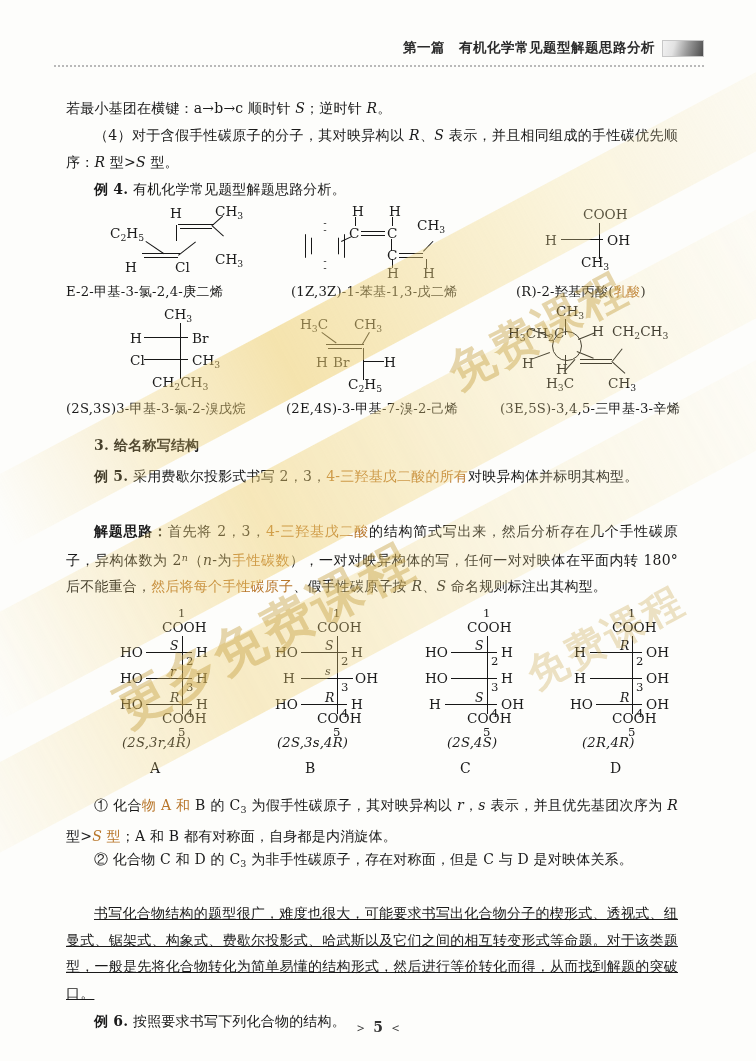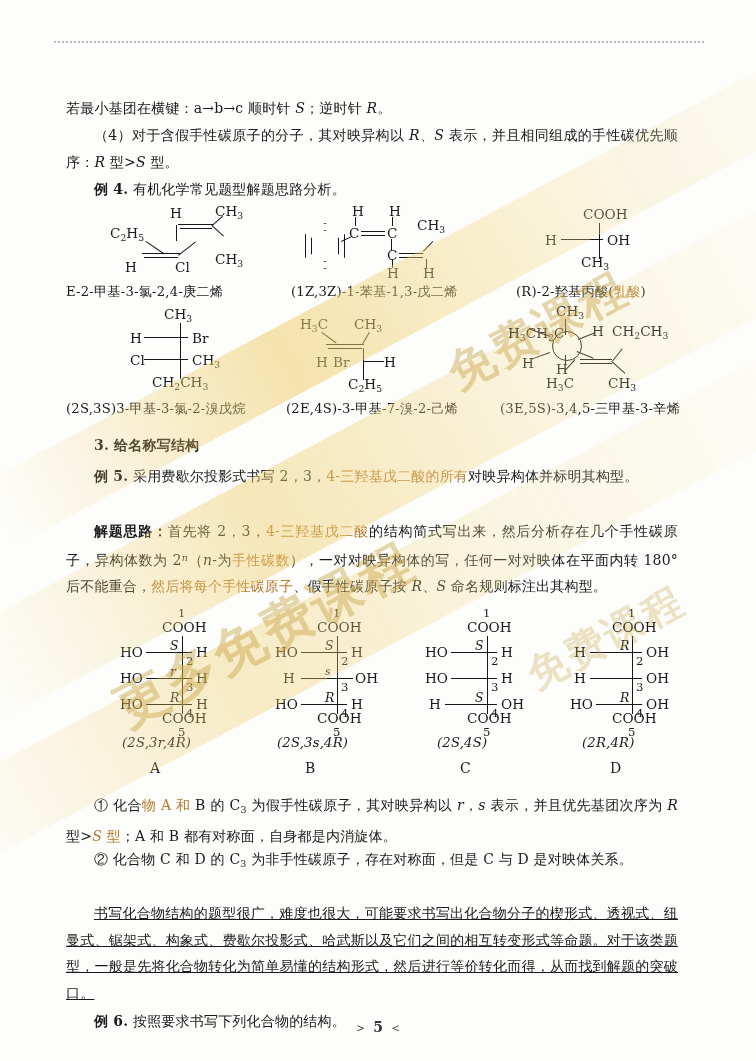--- a/index.html
+++ b/index.html
@@ -111,20 +111,24 @@
 <div id="watermark">
   <div class="wm-band" style="left:-60px;top:250px;width:980px;height:70px;"></div>
   <div class="wm-band" style="left:-80px;top:400px;width:980px;height:96px;opacity:.85;"></div>
   <div class="wm-band" style="left:-120px;top:560px;width:1020px;height:80px;opacity:.7;"></div>
   <div class="wm-text" style="left:440px;top:300px;font-size:46px;">免费课程</div>
   <div class="wm-text" style="left:100px;top:600px;font-size:52px;">更多免费课程</div>
   <div class="wm-text" style="left:520px;top:610px;font-size:40px;opacity:.7;">免费课程</div>
 </div>
 
 <div id="page-header">
+  <div class="hdr-row">
+    <span class="hdr-title">第一篇　有机化学常见题型解题思路分析</span>
+    <span class="hdr-mark"></span>
+  </div>
   <div class="hdr-rule"></div>
 </div>
 
 <div id="content">
 
   <div class="para" style="top:95px;">
     若最小基团在横键：a→b→c 顺时针 <i>S</i>；逆时针 <i>R</i>。
   </div>
 
   <div class="para ind" style="top:122px;">
@@ -335,21 +339,21 @@
 
     <span class="lbl" style="left:50px;top:84px;">S</span>
     <div class="bond bh" style="left:20px;top:96px;width:52px;"></div>
     <span class="atom" style="left:4px;top:90px;">H</span>
     <span class="atom" style="left:76px;top:90px;">OH</span>
     <span class="num" style="left:66px;top:100px;">4</span>
 
     <span class="atom" style="left:42px;top:104px;">COOH</span>
     <span class="num" style="left:58px;top:119px;">5</span>
   </div>
-  <div class="cap" style="left:437px;top:735px;font-style:italic;">(2S,4S)</div>
+  <div class="cap" style="left:447px;top:735px;font-style:italic;">(2S,4S)</div>
   <div class="cap" style="left:460px;top:760px;font-size:14px;">C</div>
 
   <div class="struct" style="left:570px;top:608px;width:126px;height:122px;">
     <span class="num" style="left:58px;top:0px;">1</span>
     <span class="atom" style="left:42px;top:13px;">COOH</span>
     <div class="bond bv" style="left:62px;top:28px;height:78px;"></div>
 
     <span class="lbl" style="left:50px;top:32px;">R</span>
     <div class="bond bh" style="left:20px;top:44px;width:52px;"></div>
     <span class="atom" style="left:4px;top:38px;">H</span>

